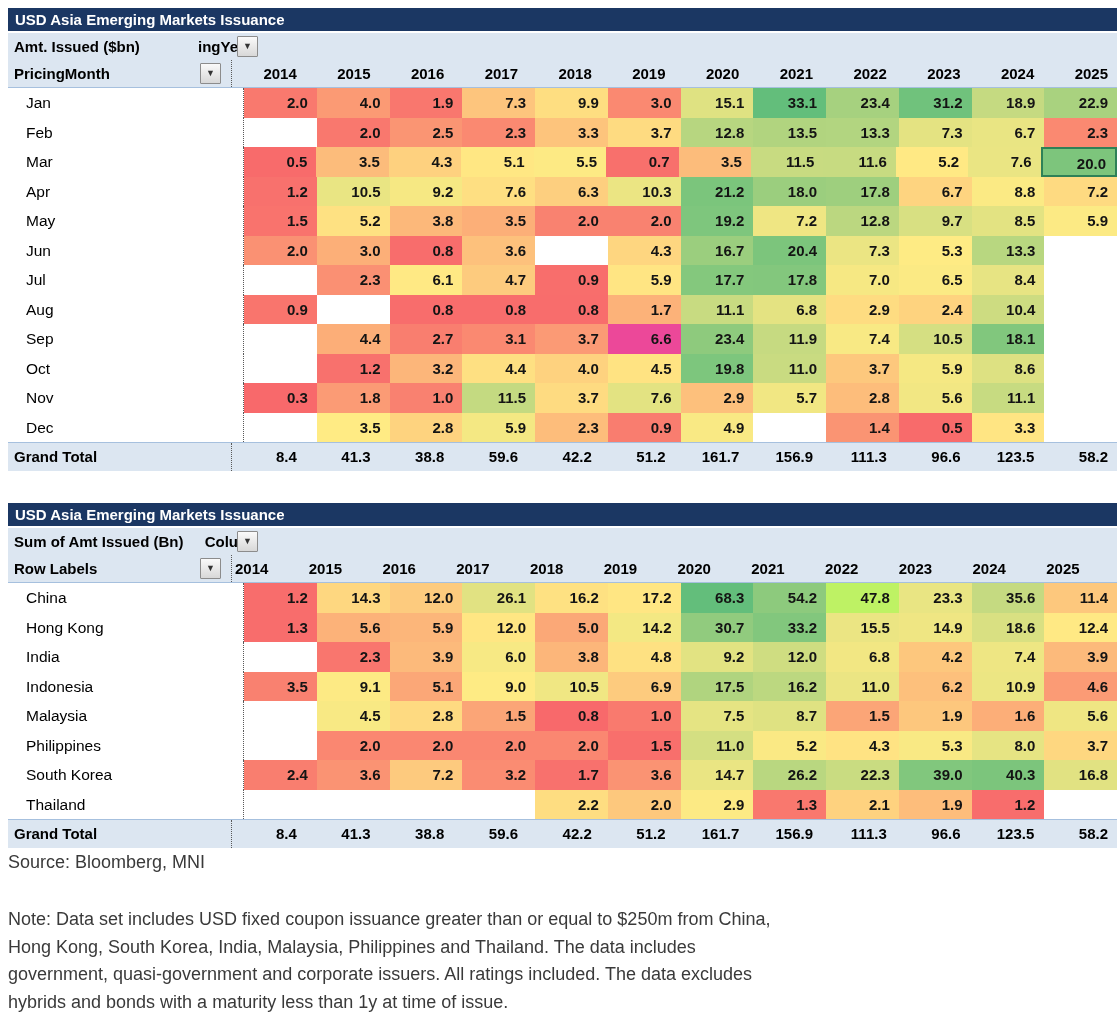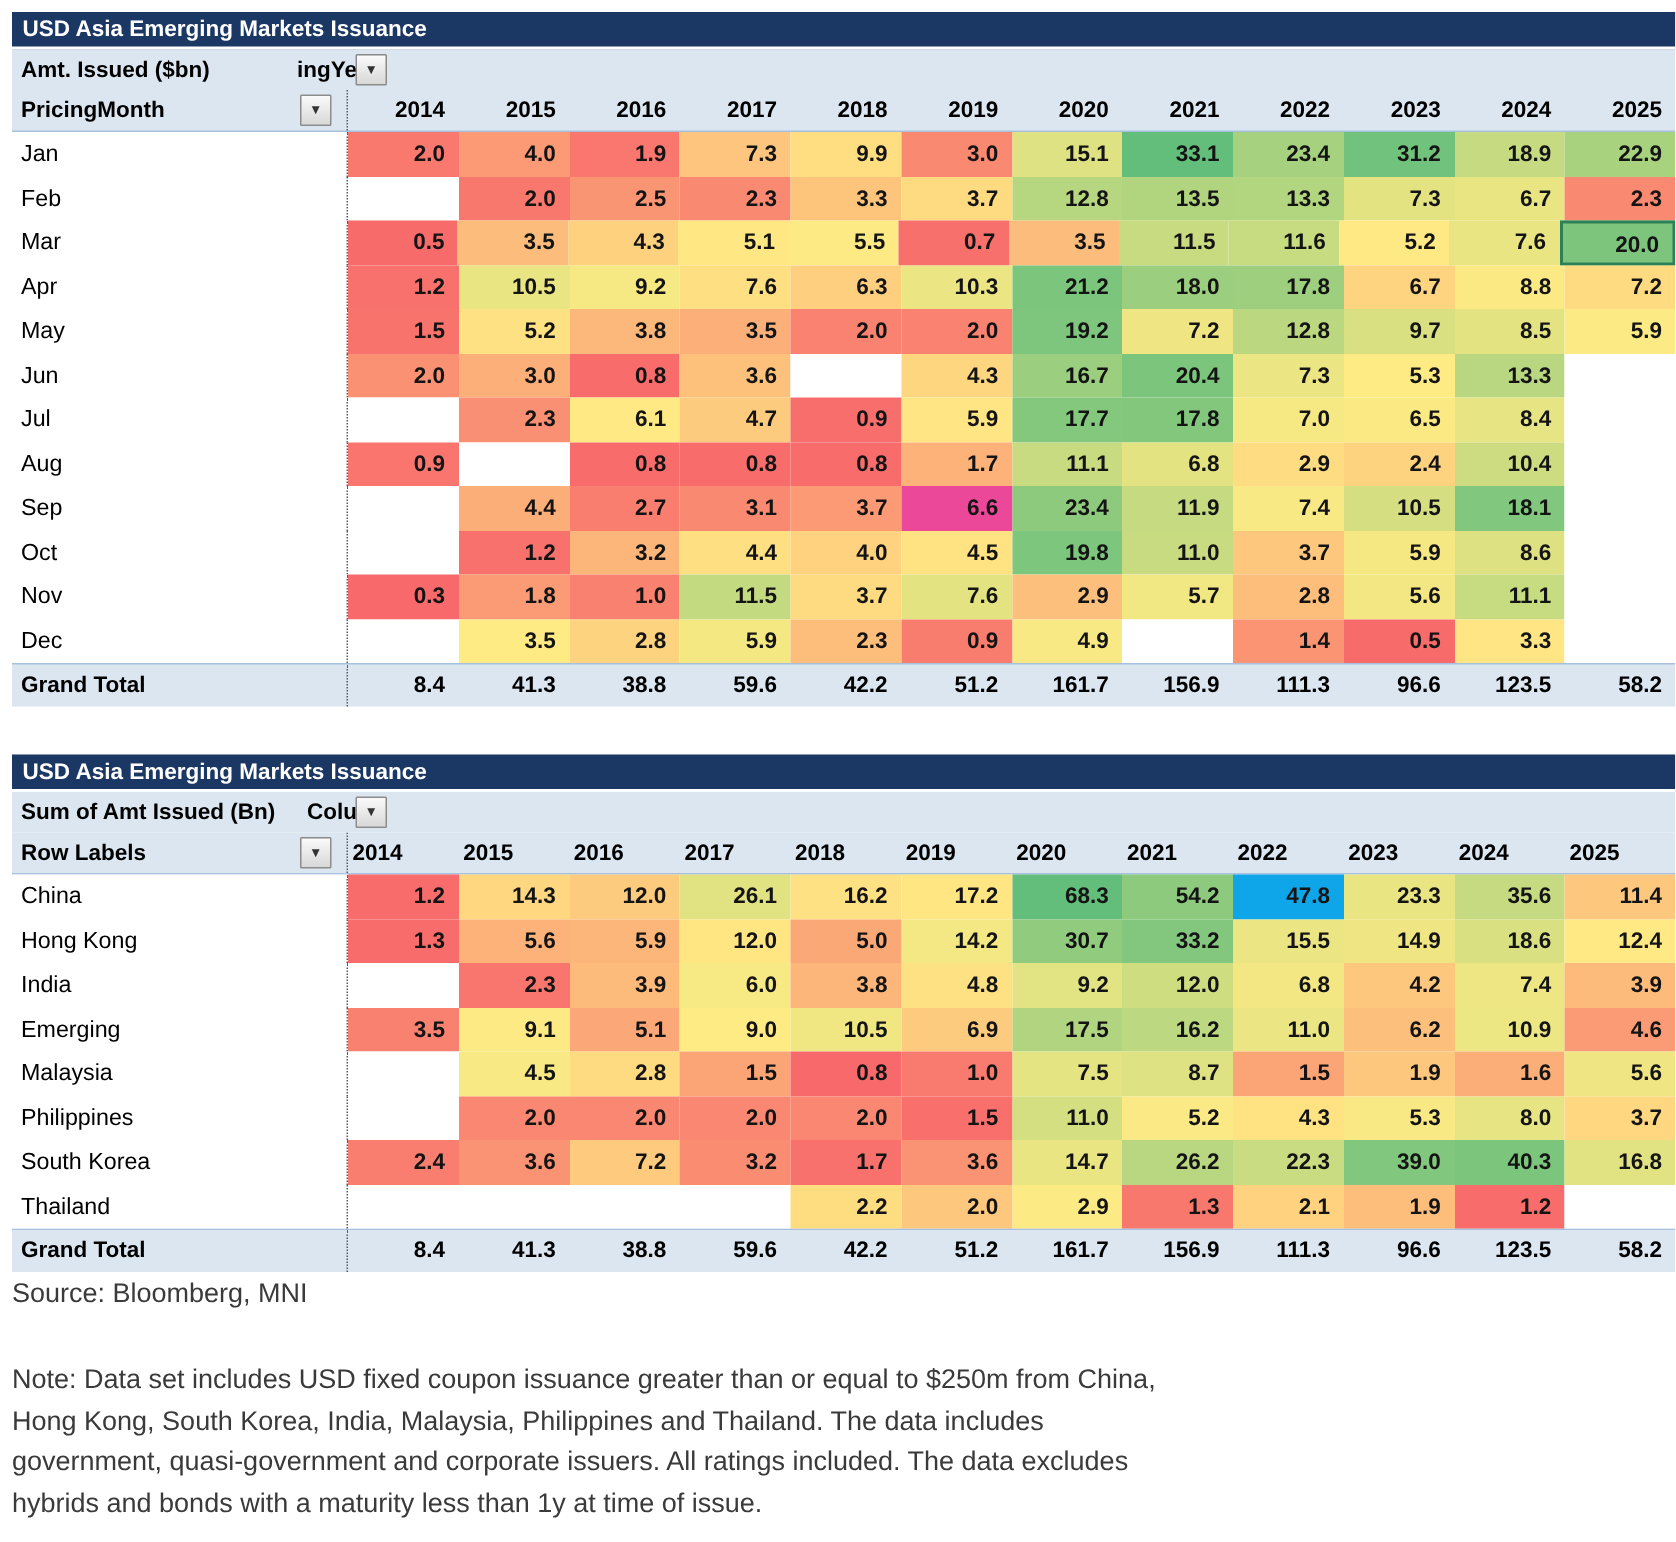--- a/index.html
+++ b/index.html
@@ -52,21 +52,21 @@
   }
   .header-row .lbl {
     width: 224px; flex: 0 0 224px; display: flex; align-items: center;
     justify-content: space-between; padding-left: 6px;
     border-right: 1px dotted #595959;
   }
   .ycell { flex: 1; line-height: 27px; }
   .y-right .ycell { text-align: right; padding-right: 9px; }
   .y-left  .ycell { text-align: left;  padding-left: 3px; }
 
-  .prow { display: flex; height: 29.5px; font-size: 15px; }
+  .prow { display: flex; height: 29.5px; font-size: 15px; margin-left: 12px; }
   .prow .lbl {
     width: 224px; flex: 0 0 224px; line-height: 29.5px; padding-left: 6px;
     background: #fff; border-right: 1px dotted #595959; font-size: 15.5px;
   }
   .vcell {
     flex: 1; text-align: right; padding-right: 9px; line-height: 29.5px;
     font-weight: bold; color: #141414;
   }
   .vcell.selected { border: 2px solid #2E8157; }
 
@@ -351,21 +351,21 @@
         <div class="prow">
           <div class="lbl">China</div>
           <div class="vcell" style="background: rgb(248, 109, 108);">1.2</div>
           <div class="vcell" style="background: rgb(254, 215, 128);">14.3</div>
           <div class="vcell" style="background: rgb(253, 203, 126);">12.0</div>
           <div class="vcell" style="background: rgb(225, 226, 130);">26.1</div>
           <div class="vcell" style="background: rgb(254, 225, 130);">16.2</div>
           <div class="vcell" style="background: rgb(255, 230, 131);">17.2</div>
           <div class="vcell" style="background: rgb(99, 190, 123);">68.3</div>
           <div class="vcell" style="background: rgb(141, 202, 125);">54.2</div>
-          <div class="vcell" style="background: #0ea5e9;">47.8</div>
+          <div class="vcell" style="background: #bef264;">47.8</div>
           <div class="vcell" style="background: rgb(233, 229, 131);">23.3</div>
           <div class="vcell" style="background: rgb(197, 218, 129);">35.6</div>
           <div class="vcell" style="background: rgb(253, 200, 125);">11.4</div>
         </div>
         <div class="prow">
           <div class="lbl">Hong Kong</div>
           <div class="vcell" style="background: rgb(248, 109, 108);">1.3</div>
           <div class="vcell" style="background: rgb(252, 178, 121);">5.6</div>
           <div class="vcell" style="background: rgb(252, 182, 122);">5.9</div>
           <div class="vcell" style="background: rgb(255, 230, 131);">12.0</div>
@@ -387,21 +387,21 @@
           <div class="vcell" style="background: rgb(252, 182, 122);">3.8</div>
           <div class="vcell" style="background: rgb(254, 225, 130);">4.8</div>
           <div class="vcell" style="background: rgb(226, 227, 130);">9.2</div>
           <div class="vcell" style="background: rgb(207, 221, 129);">12.0</div>
           <div class="vcell" style="background: rgb(242, 231, 131);">6.8</div>
           <div class="vcell" style="background: rgb(253, 199, 125);">4.2</div>
           <div class="vcell" style="background: rgb(238, 230, 131);">7.4</div>
           <div class="vcell" style="background: rgb(252, 186, 123);">3.9</div>
         </div>
         <div class="prow">
-          <div class="lbl">Emerging</div>
+          <div class="lbl">Indonesia</div>
           <div class="vcell" style="background: rgb(249, 129, 112);">3.5</div>
           <div class="vcell" style="background: rgb(253, 234, 132);">9.1</div>
           <div class="vcell" style="background: rgb(251, 167, 119);">5.1</div>
           <div class="vcell" style="background: rgb(254, 235, 132);">9.0</div>
           <div class="vcell" style="background: rgb(240, 231, 131);">10.5</div>
           <div class="vcell" style="background: rgb(253, 203, 126);">6.9</div>
           <div class="vcell" style="background: rgb(176, 212, 127);">17.5</div>
           <div class="vcell" style="background: rgb(188, 216, 128);">16.2</div>
           <div class="vcell" style="background: rgb(235, 229, 131);">11.0</div>
           <div class="vcell" style="background: rgb(253, 192, 124);">6.2</div>

